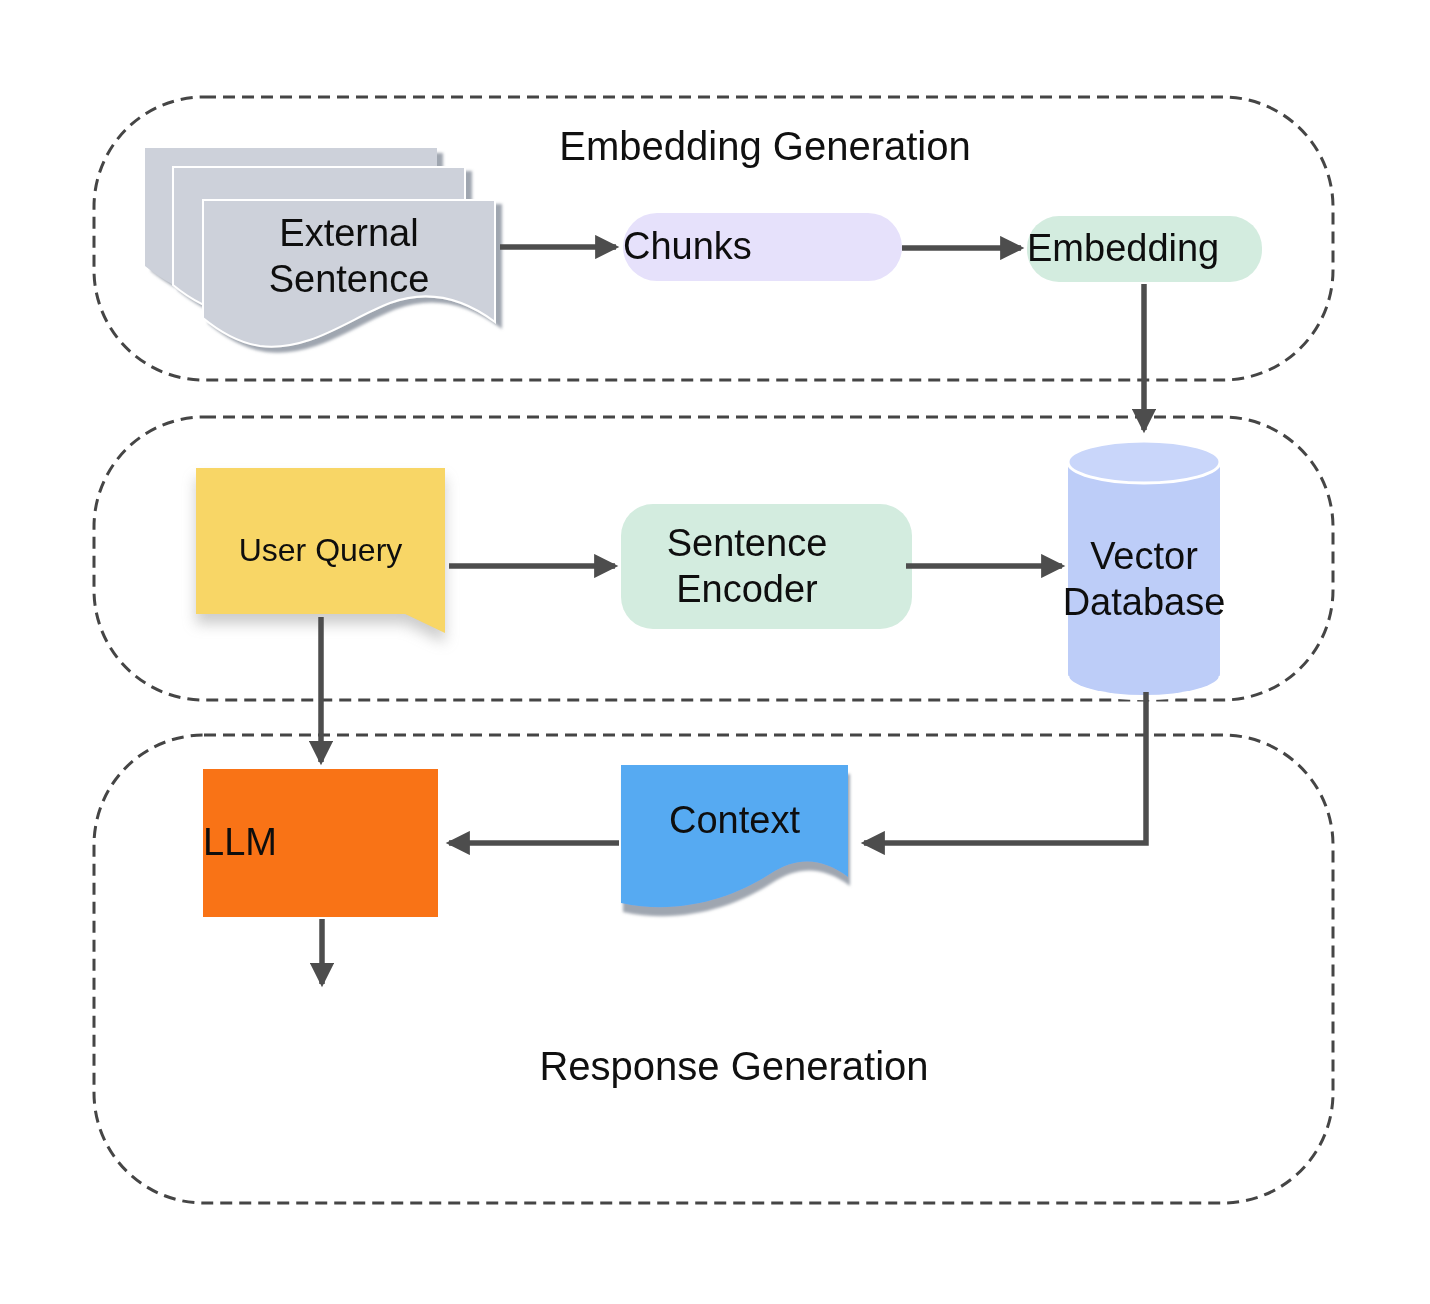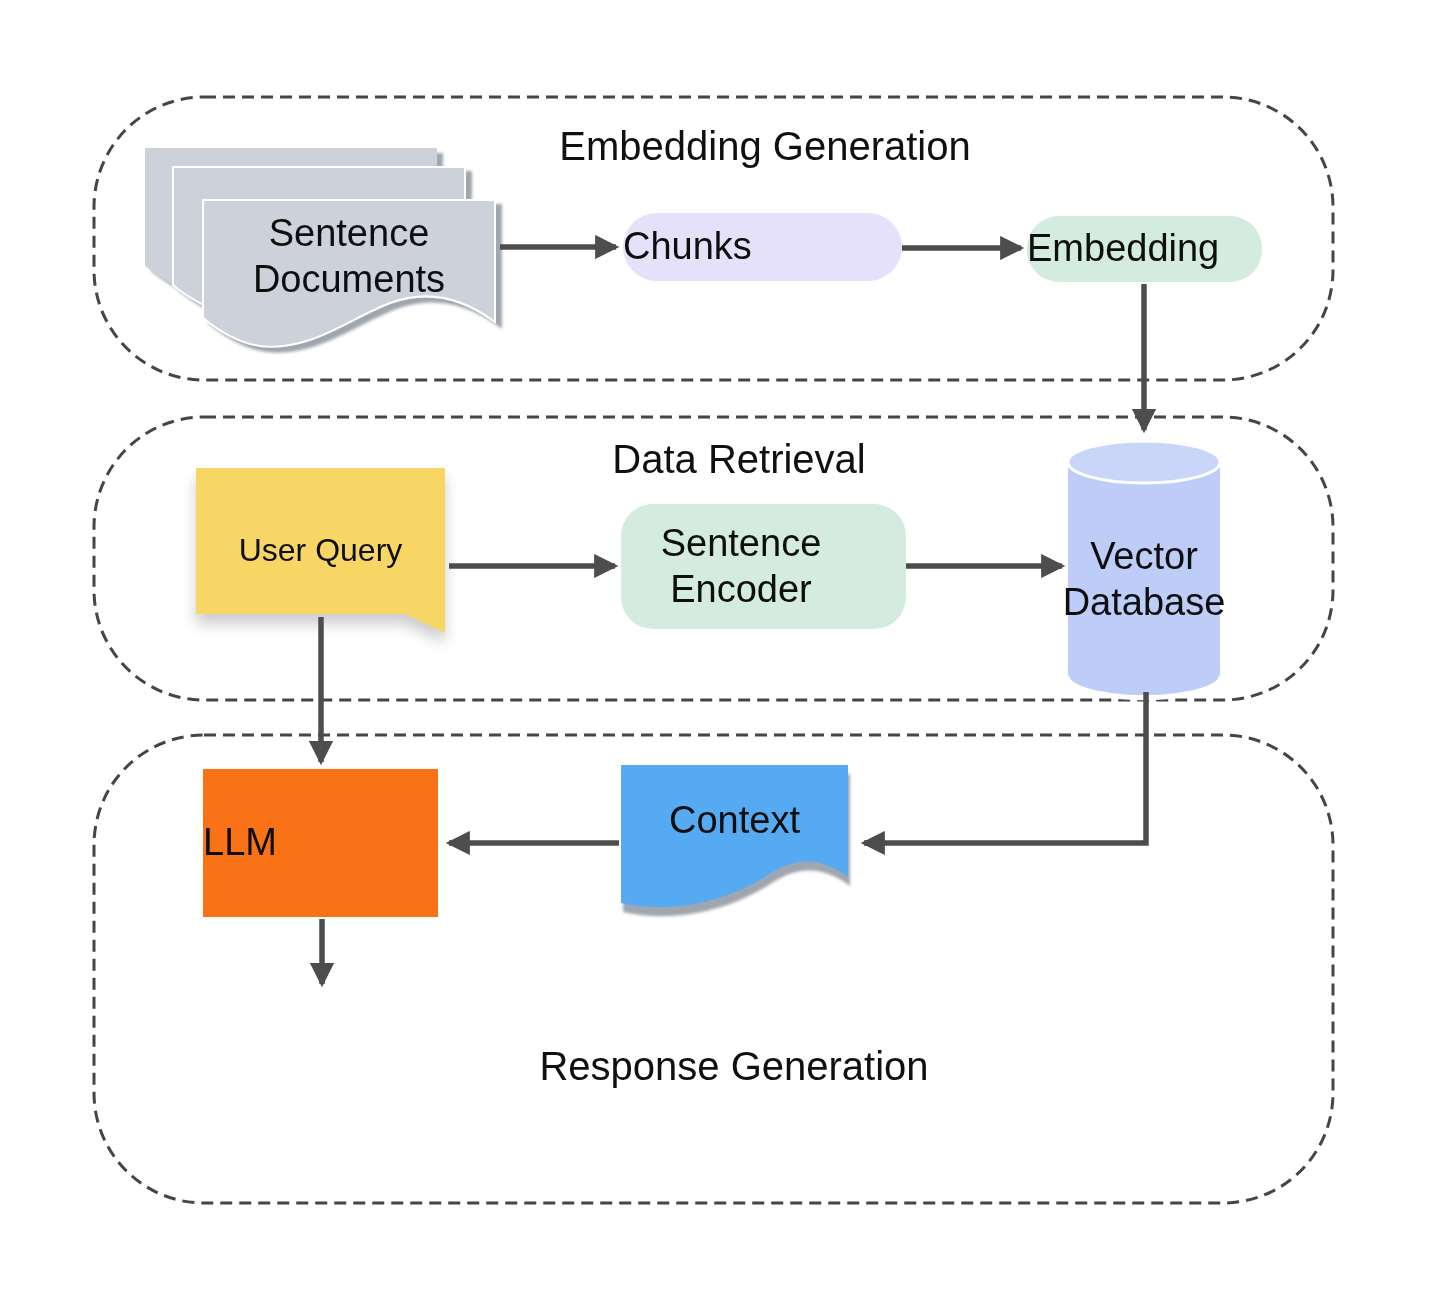--- a/index.html
+++ b/index.html
@@ -29,21 +29,21 @@
 <div class="stage">
 
   <div class="node pill" style="left:623px;top:213px;width:279px;height:68px;">
     <span>Chunks</span>
   </div>
 
   <div class="node rect-mint" style="left:1027px;top:216px;width:235px;height:66px;">
     <span>Embedding</span>
   </div>
 
-  <div class="node rect-mint" style="left:621px;top:504px;width:285px;height:125px;">
+  <div class="node rect-mint" style="left:621px;top:504px;width:285px;height:125px;padding-left:6px;">
     <span style="max-width:240px;">Sentence Encoder</span>
   </div>
 
   <div class="node rect-lav" style="left:203px;top:769px;width:235px;height:148px;">
     <span>LLM</span>
   </div>
 
   <div class="callout-wrap" style="left:196px;top:468px;width:249px;height:165px;">
     <div class="callout">
       <span>User Query</span>
@@ -88,23 +88,22 @@
       <path d="M1144,284 L1144,430" marker-end="url(#ah)"></path>
       <path d="M449,566 L615,566" marker-end="url(#ah)"></path>
       <path d="M906,566 L1062,566" marker-end="url(#ah)"></path>
       <path d="M321,617 L321,762" marker-end="url(#ah)"></path>
       <path d="M1146,692 L1146,843 L864,843" marker-end="url(#ah)"></path>
       <path d="M619,843 L449,843" marker-end="url(#ah)"></path>
       <path d="M322,919 L322,984" marker-end="url(#ah)"></path>
     </g>
   </svg>
 
-  <div class="float-label" style="left:229px;top:196px;width:240px;height:122px;">Sentence Documents</div>
+  <div class="float-label" style="left:229px;top:196px;width:240px;height:122px;">External Sentence</div>
 
   <div class="float-label" style="left:1054px;top:534px;width:180px;height:92px;">Vector Database</div>
 
   <div class="float-label" style="left:621px;top:765px;width:227px;height:112px;">Context</div>
 
   <div class="section-title" style="left:765px;top:124px;">Embedding Generation</div>
-  <div class="section-title" style="left:739px;top:437px;">Data Retrieval</div>
   <div class="section-title" style="left:734px;top:1044px;">Response Generation</div>
 
 </div>
 
 </body></html>

